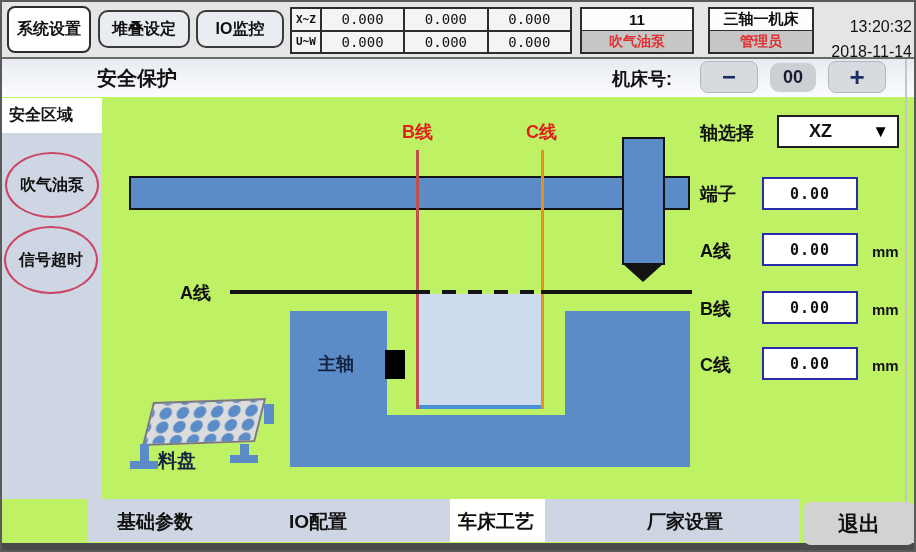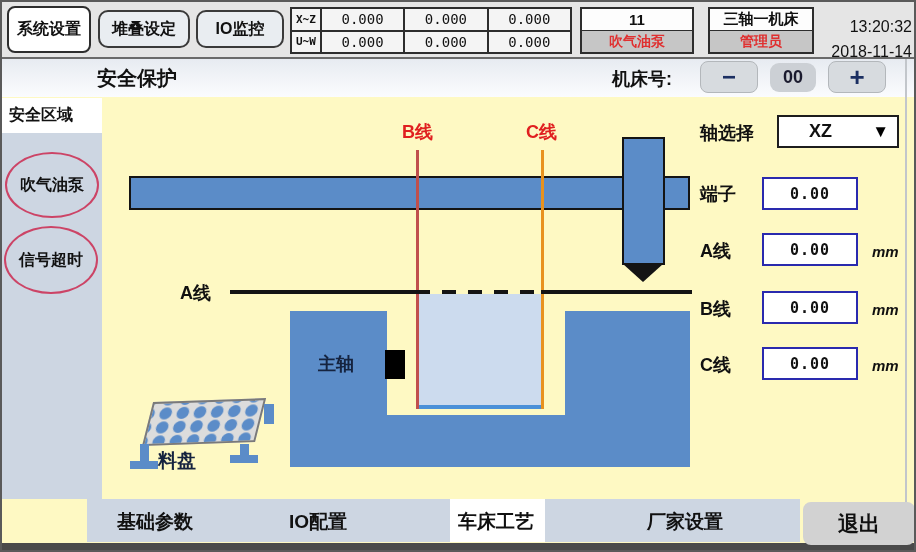--- a/index.html
+++ b/index.html
@@ -1,19 +1,19 @@
 <!DOCTYPE html>
 <html><head>
 <meta charset="utf-8">
 <style>
   * { margin:0; padding:0; box-sizing:border-box; }
   body { background:#fff; font-family:"Liberation Sans", sans-serif; }
   #screen {
     position:relative; width:916px; height:552px;
-    background:#fef9c3; border:2px solid #5a5a5a; overflow:hidden;
+    background:#bef264; border:2px solid #5a5a5a; overflow:hidden;
     font-family:"Liberation Sans", sans-serif; color:#111;
   }
   .abs { position:absolute; }
   .center { display:flex; align-items:center; justify-content:center; }
 
   
   .topbar { left:0; top:0; width:912px; height:57px; background:#e5e5e5; border-bottom:2px solid #6a6a6a; }
   .tab-main { left:5px; top:4px; width:84px; height:47px; background:#fff; border:2px solid #2d2d2d; border-radius:8px; font-size:16px; font-weight:bold; }
   .top-btn { top:8px; height:38px; background:#e9edf1; border:2px solid #3a3a3a; border-radius:10px; font-size:16px; font-weight:bold; }
   .btn-stack { left:96px; width:92px; }
@@ -79,21 +79,21 @@
 
   
   .axis-label { left:698px; top:119px; font-size:18px; font-weight:bold; }
   .axis-select { left:775px; top:113px; width:122px; height:33px; border:2px solid #1d1d1d; background:#fff;
     display:flex; align-items:center; justify-content:space-between; padding:0 8px 0 30px; }
   .axis-value { font-size:18px; font-weight:bold; }
   .axis-caret { font-size:17px; color:#000; }
   .p-label { left:698px; font-size:18px; font-weight:bold; }
   .p-box { left:760px; width:96px; height:33px; border:2px solid #2a2aae; background:#fff;
     font-family:"DejaVu Sans Mono", monospace; font-size:15px; font-weight:bold; letter-spacing:1px; }
-  .p-unit { left:870px; font-size:15px; font-weight:bold;font-style:italic; }
+  .p-unit { left:870px; font-size:15px; font-weight:bold; }
   .right-border { left:903px; top:57px; width:2px; height:486px; background:#c2c6cb; }
 
   
   .footer-bar { left:85px; top:497px; width:713px; height:43px; background:#cdd6e2; }
   .footer-active { left:448px; top:497px; width:95px; height:43px; background:#fff; }
   .f-tab { top:507px; font-size:19px; font-weight:bold; z-index:2; }
   .f1 { left:115px;font-family:Liberation Mono, monospace; } .f2 { left:287px; } .f3 { left:456px; } .f4 { left:645px; }
   .exit-btn { left:801px; top:500px; width:112px; height:43px; background:#d2d2d2; border-radius:8px;
     font-size:21px; font-weight:bold; z-index:2; }
   .bottom-band { left:0; top:541px; width:916px; height:11px; background:#4a4a4a; }

